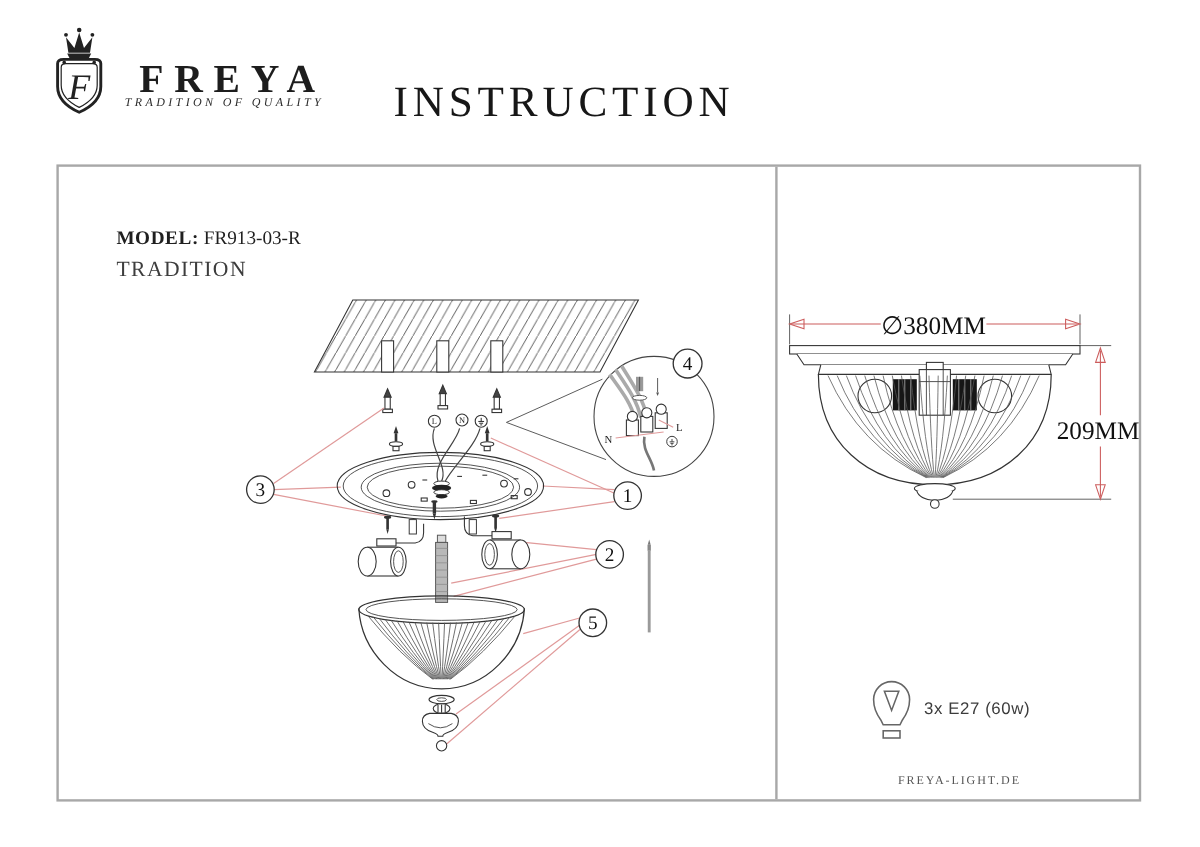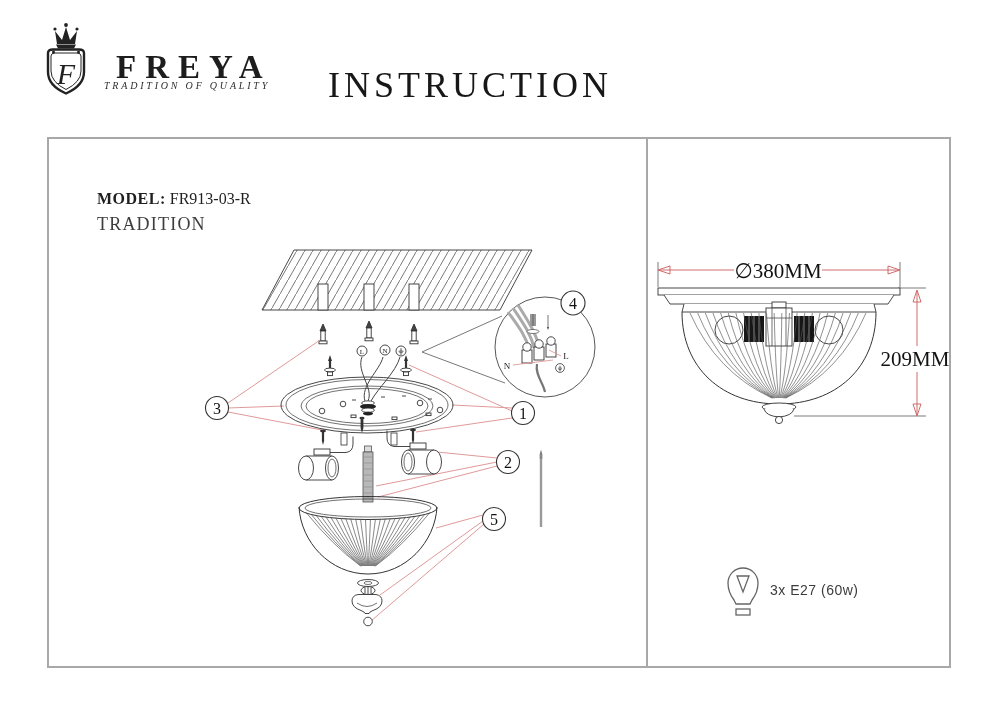--- a/index.html
+++ b/index.html
@@ -424,14 +424,15 @@
 
   <svg style="left:713px;top:563px;" width="60" height="60" viewBox="0 0 60 60">
     <g fill="none" stroke="#666" stroke-width="1.3">
       <path d="M21,37 Q15,29 15,20 A15,15 0 1 1 45,20 Q45,29 39,37 L37,41 L23,41 Z"></path>
       <path d="M24,13 L36,13 L30,29 Z"></path>
       <rect x="23" y="46" width="14" height="6"></rect>
     </g>
   </svg>
   <div class="abs" id="bulb-spec">3x E27 (60w)</div>
 
+  <div class="abs" id="website">FREYA-LIGHT.DE</div>
 
 </div>
 
 </body></html>

